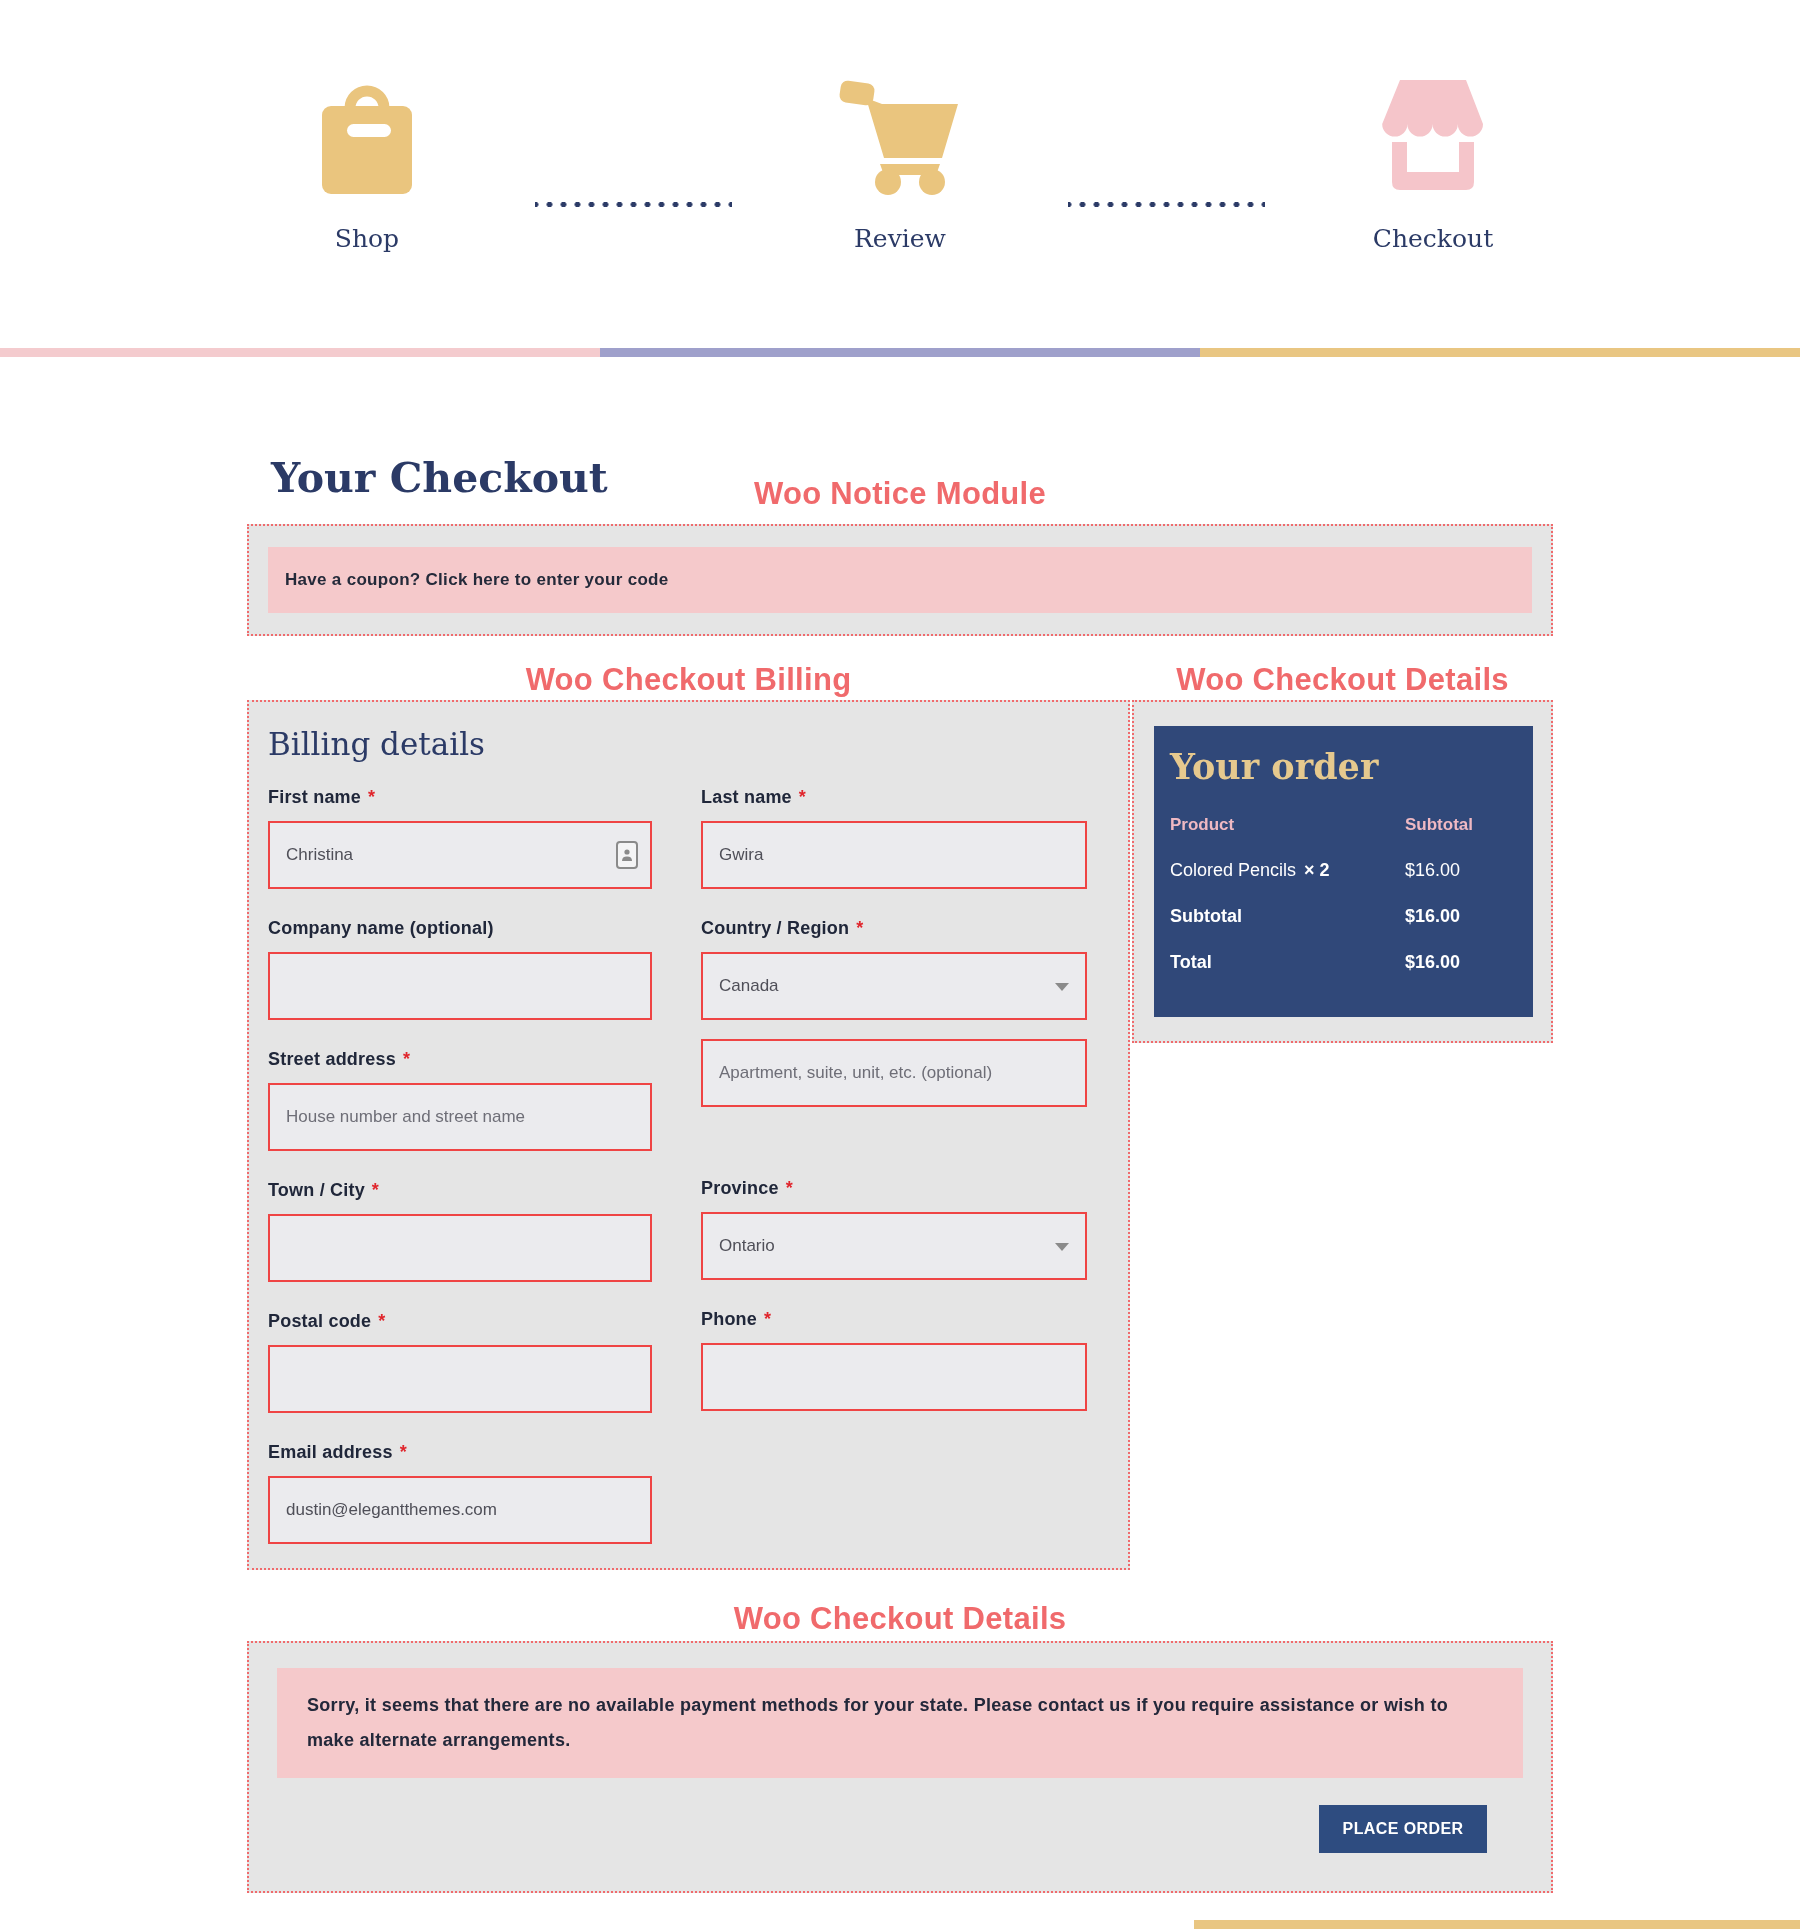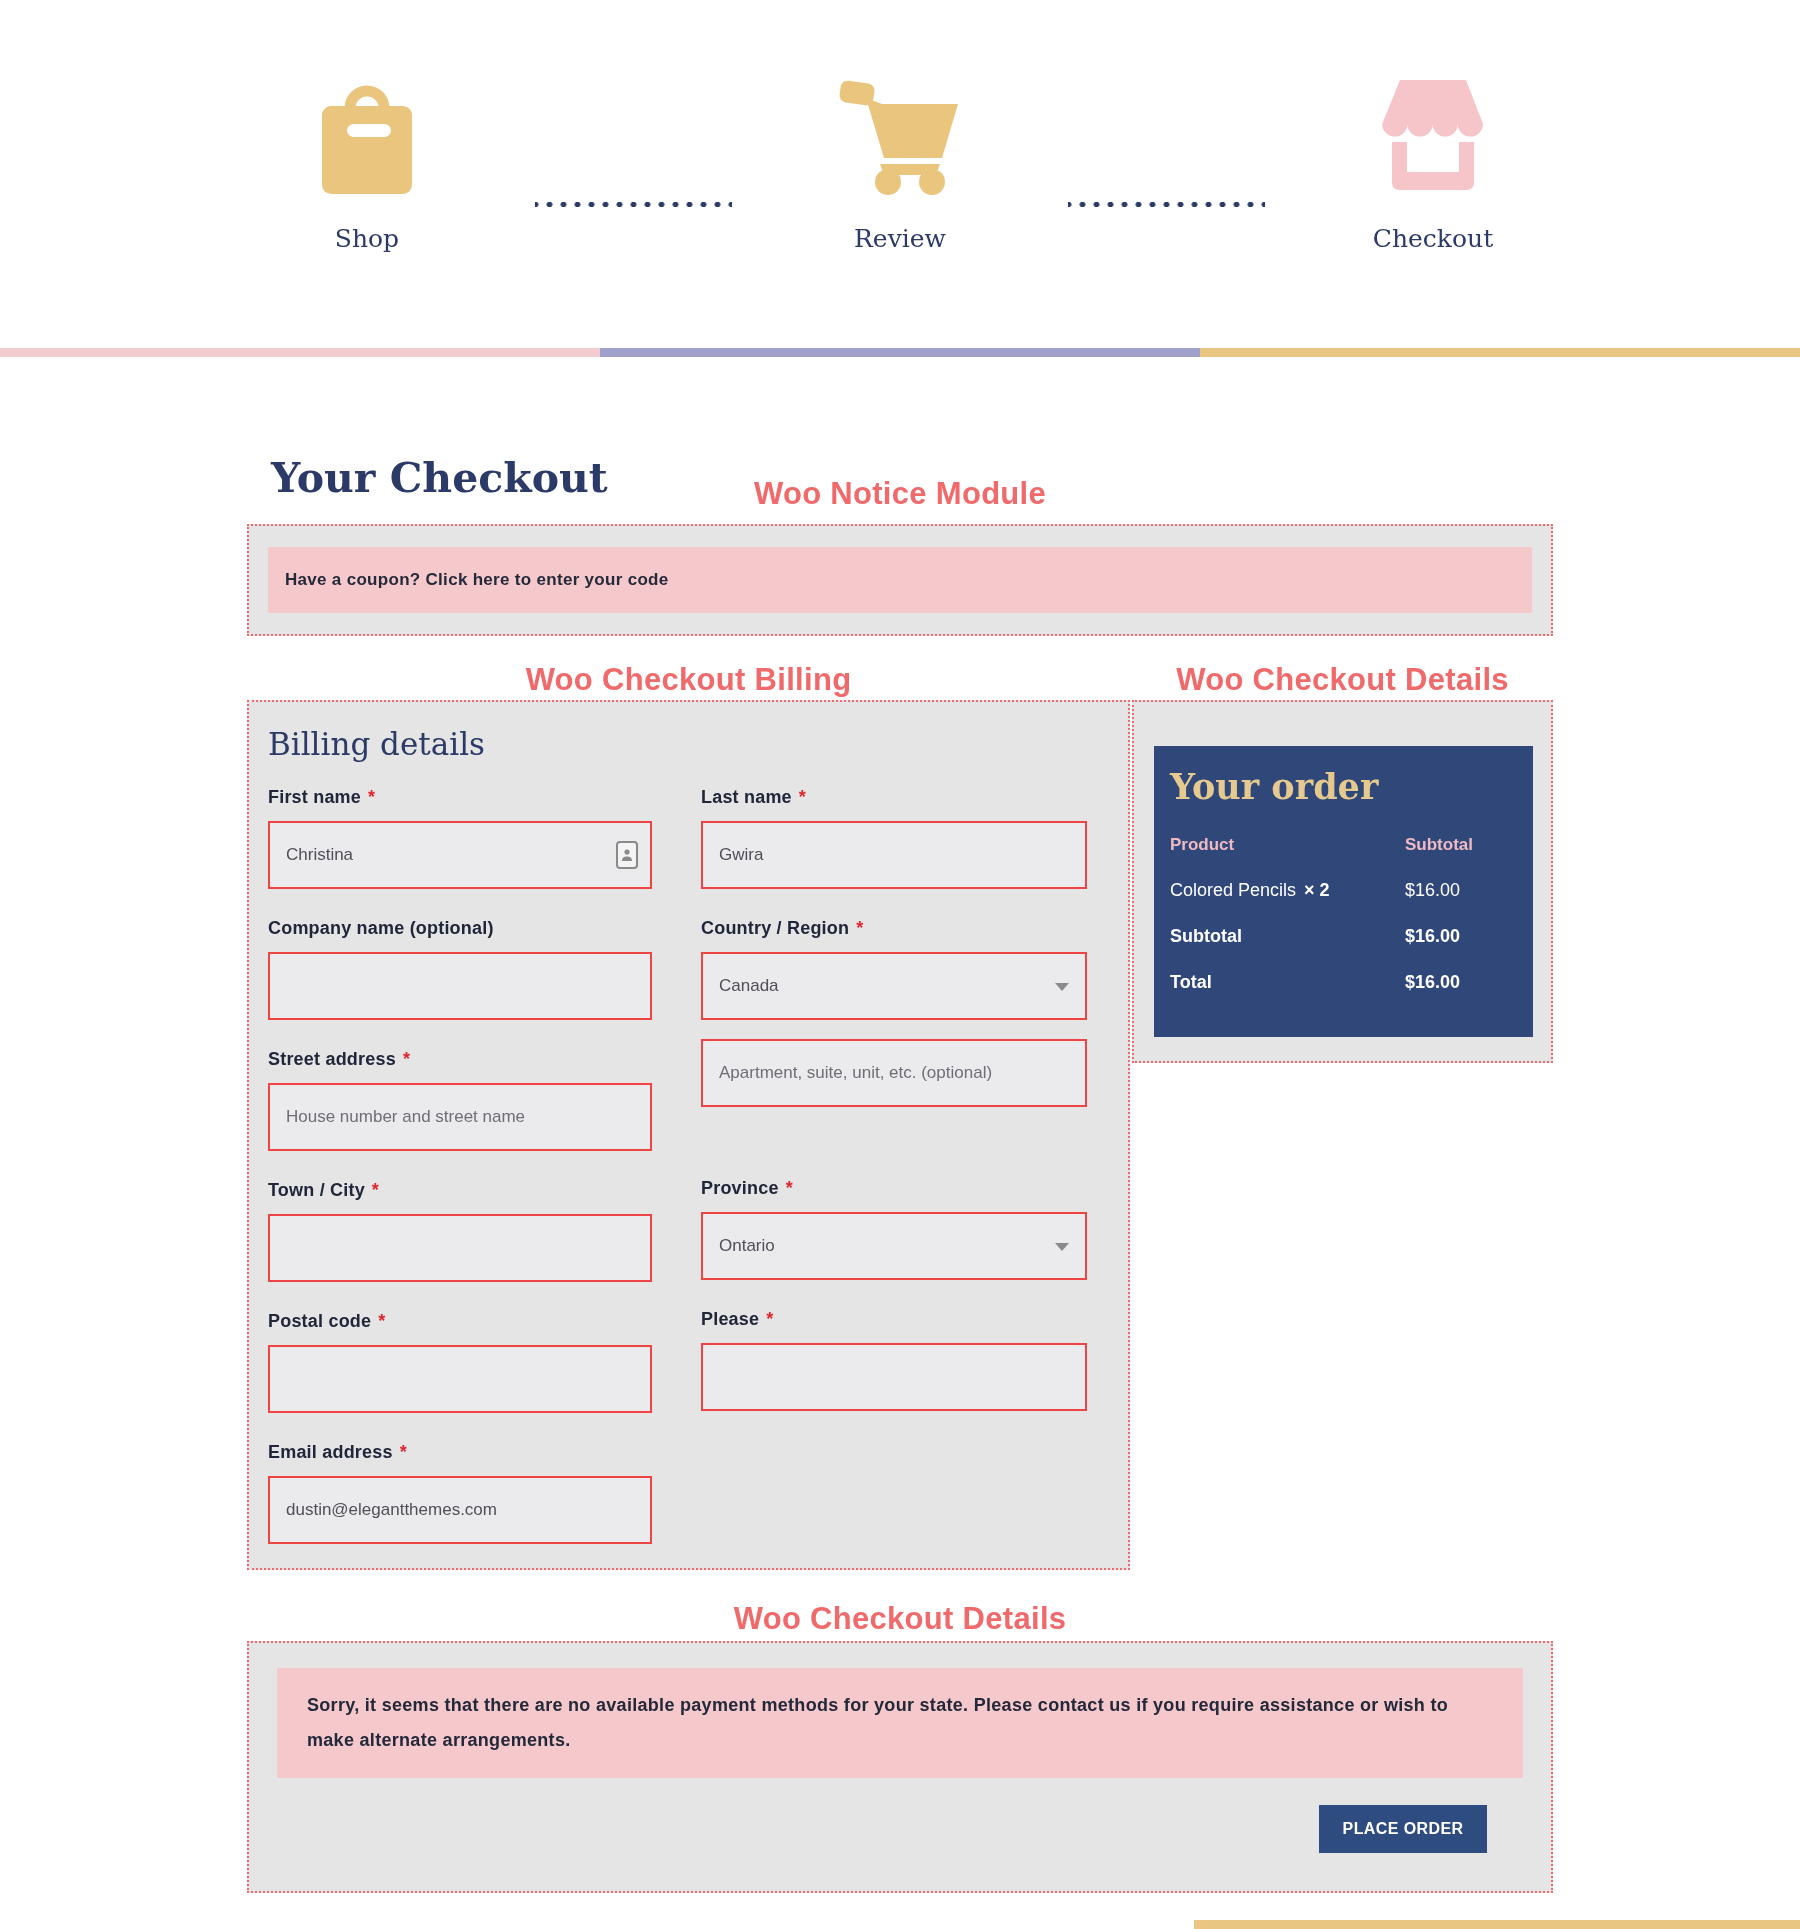--- a/index.html
+++ b/index.html
@@ -63,21 +63,21 @@
   .autofill-badge { position:absolute; right:14px; top:50%; transform:translateY(-50%);
     width:22px; height:28px; border:2px solid #8a8a8a; border-radius:4px; background:#f4f4f5;
     display:flex; align-items:center; justify-content:center; }
   .select { display:flex; align-items:center; position:relative; cursor:pointer; }
   .select .arrow { position:absolute; right:16px; top:50%; margin-top:-3px;
     width:0; height:0; border-left:7px solid transparent; border-right:7px solid transparent;
     border-top:8px solid #8a8a8a; }
 
   
   .details-box { padding:24px 18px 24px 20px; }
-  .order-panel { background:#304879; padding:20px 16px 44px 16px;margin-top:20px; }
+  .order-panel { background:#304879; padding:20px 16px 44px 16px; }
   .order-title { font-size:35px; font-weight:700; color:#E6C98E; margin-bottom:28px; }
   .orow { display:grid; grid-template-columns:1fr 112px; align-items:baseline; margin-bottom:25px; }
   .orow:last-child { margin-bottom:0; }
   .ohead { color:#EFB9C3; font-size:17px; font-weight:700; }
   .oitem { color:#ffffff; font-size:18px; }
   .oitem .qty { font-weight:700; margin-left:8px; }
   .obold { color:#ffffff; font-size:18px; font-weight:700; }
 
   
   .bottom-label { margin-top:31px; margin-bottom:4px; }
@@ -217,21 +217,21 @@
                 <input class="tinput" type="text" placeholder="Apartment, suite, unit, etc. (optional)" style="">
               </div>
               <div class="fitem mb29">
                 <span class="flabel"><span>Province</span><span class="req">*</span></span>
                 <div class="select">
                   <span>Ontario</span>
                   <span class="arrow"></span>
                 </div>
               </div>
               <div class="fitem mb0">
-                <span class="flabel"><span>Please</span><span class="req">*</span></span>
+                <span class="flabel"><span>Phone</span><span class="req">*</span></span>
                 <input class="tinput" type="text" value="" style="">
               </div>
             </div>
 
           </div>
         </div>
       </div>
 
       <div class="col-details">
         <div class="builder-label col-head">Woo Checkout Details</div>

